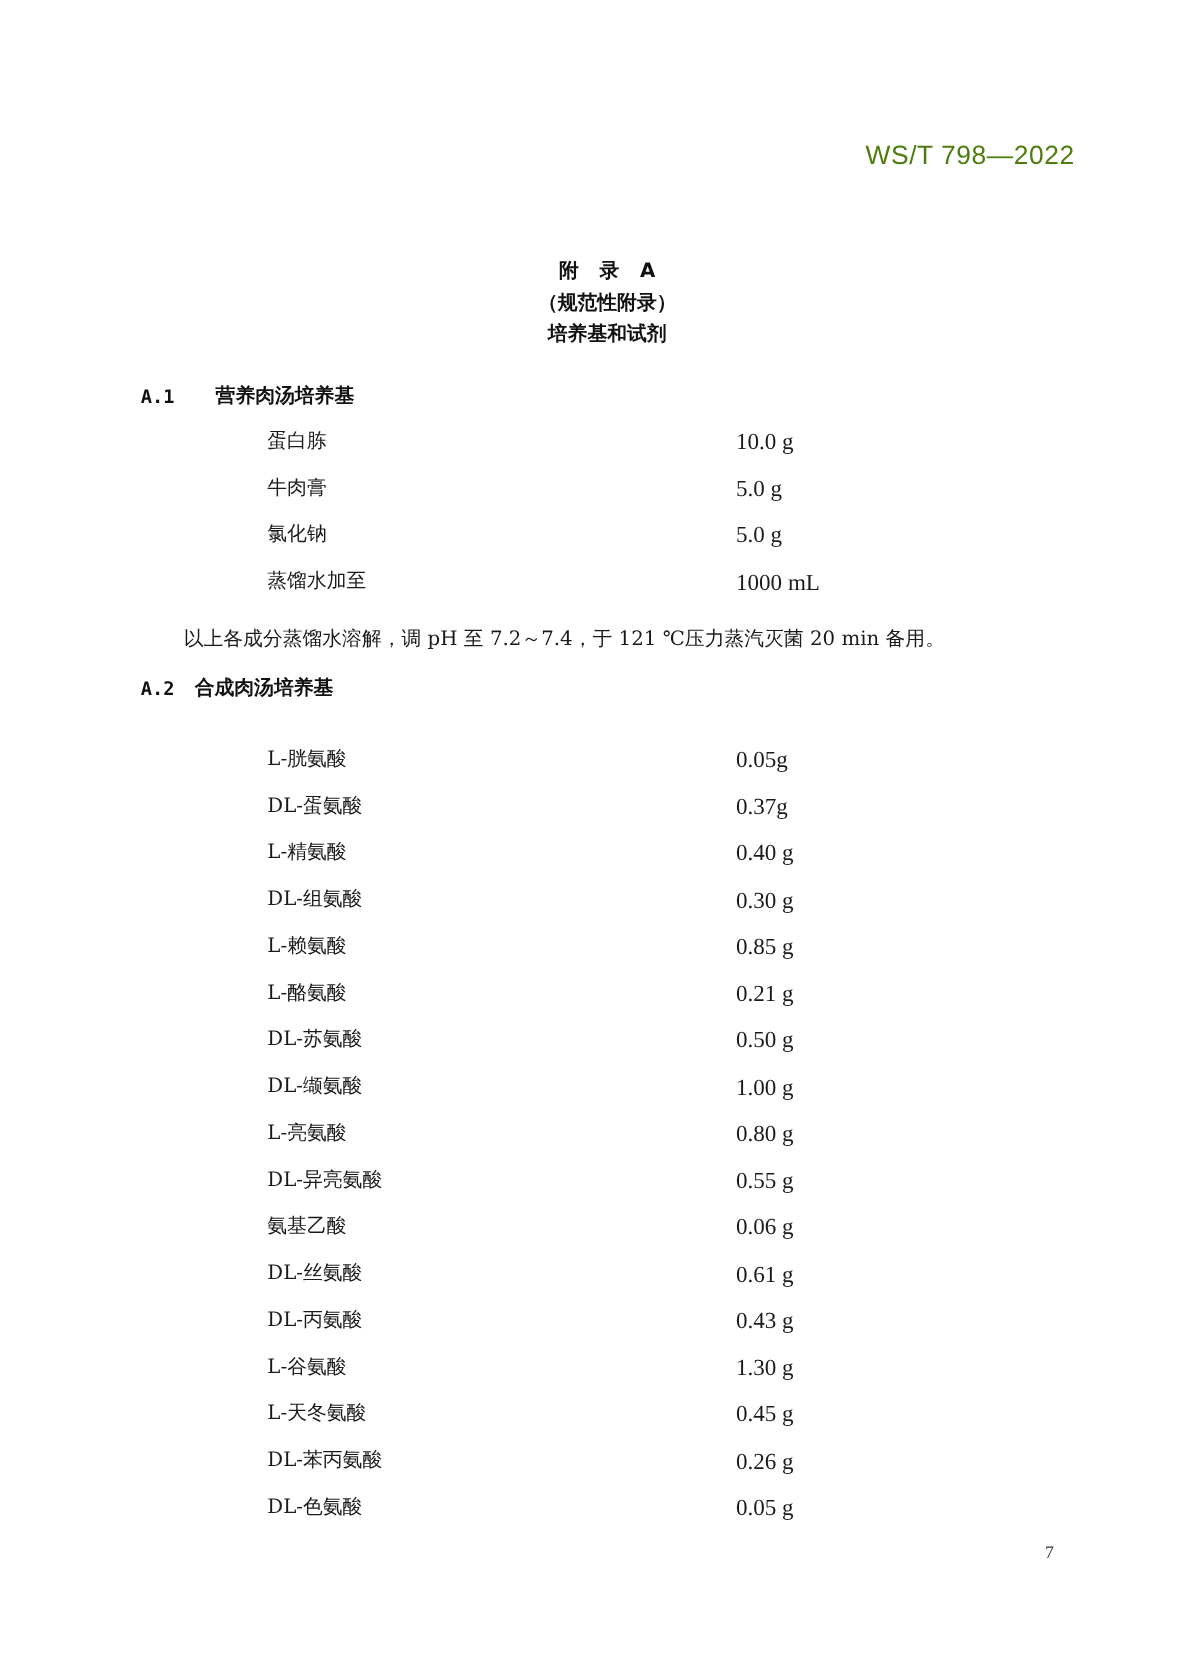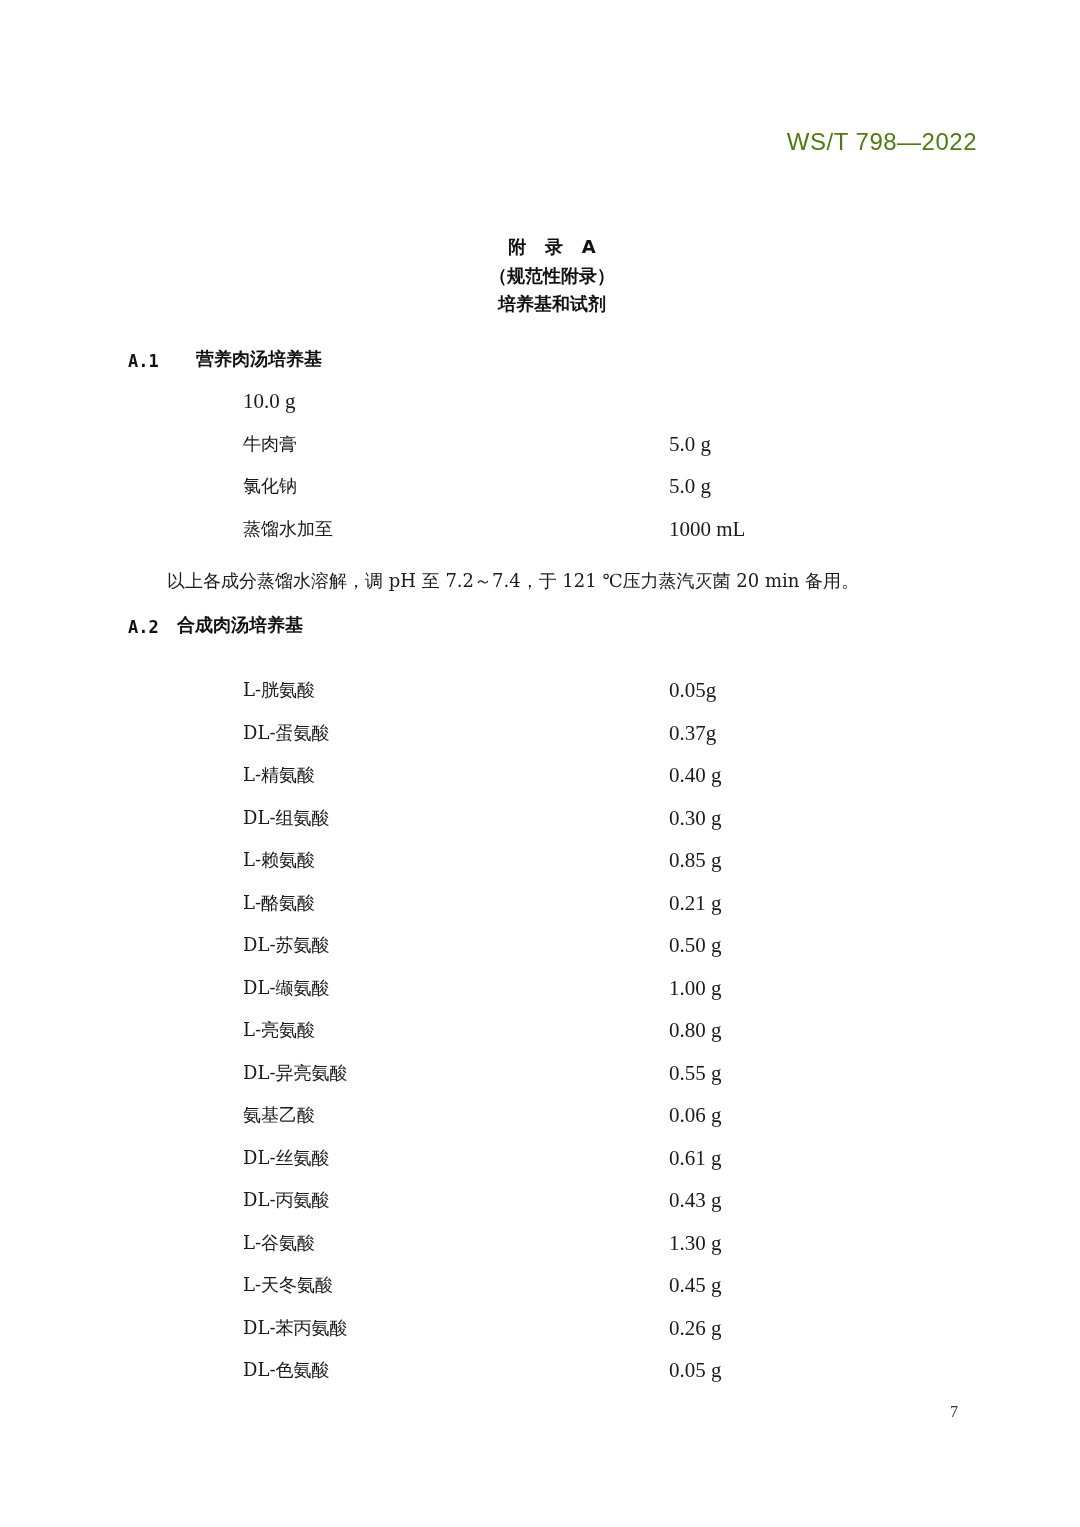--- a/index.html
+++ b/index.html
@@ -67,20 +67,21 @@
   <div>培养基和试剂</div>
 </div>
 
 <div class="section-heading" id="sec-a1">
   <span class="section-num">A.1</span>
   <span>营养肉汤培养基</span>
 </div>
 
 <ul class="ingredient-list" id="list-a1">
   <li class="ingredient-row">
+      <span class="ingredient-name">蛋白胨</span>
       <span class="ingredient-amount">10.0 g</span>
     </li>
   <li class="ingredient-row">
       <span class="ingredient-name">牛肉膏</span>
       <span class="ingredient-amount">5.0 g</span>
     </li>
   <li class="ingredient-row">
       <span class="ingredient-name">氯化钠</span>
       <span class="ingredient-amount">5.0 g</span>
     </li>

